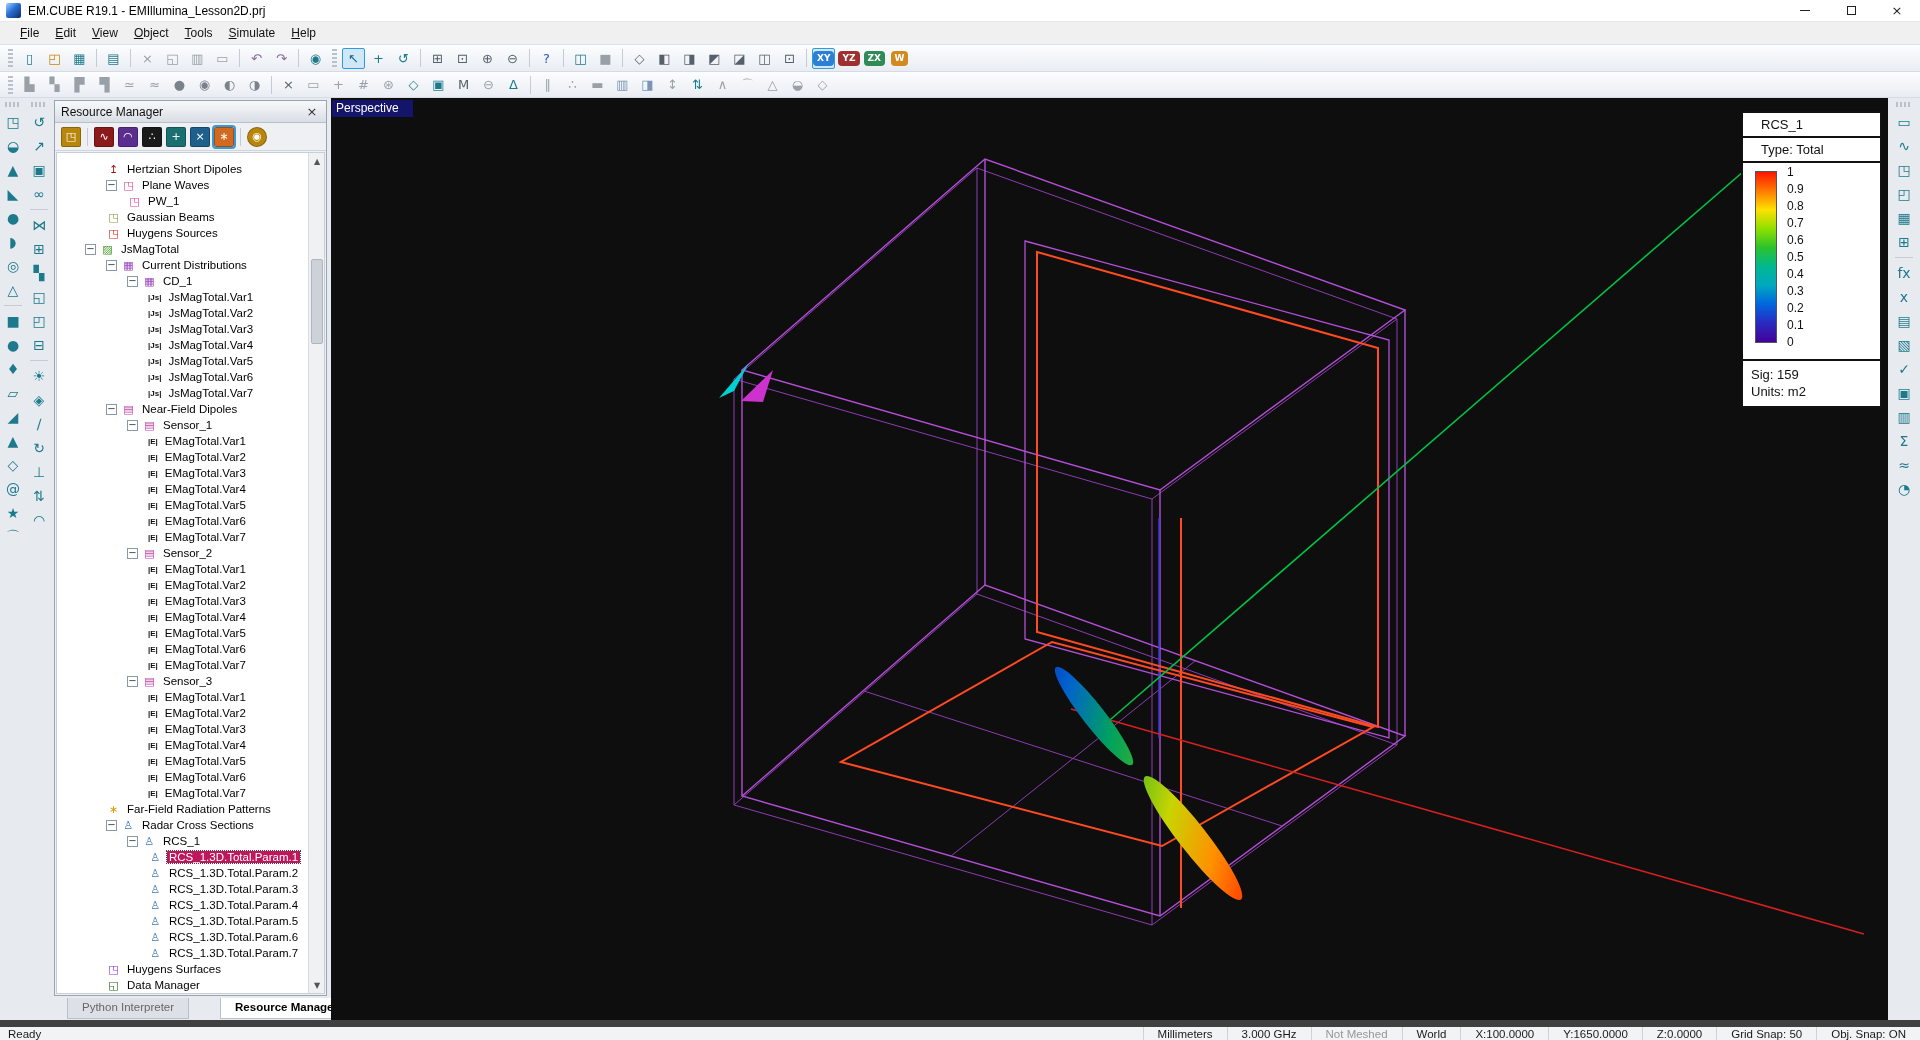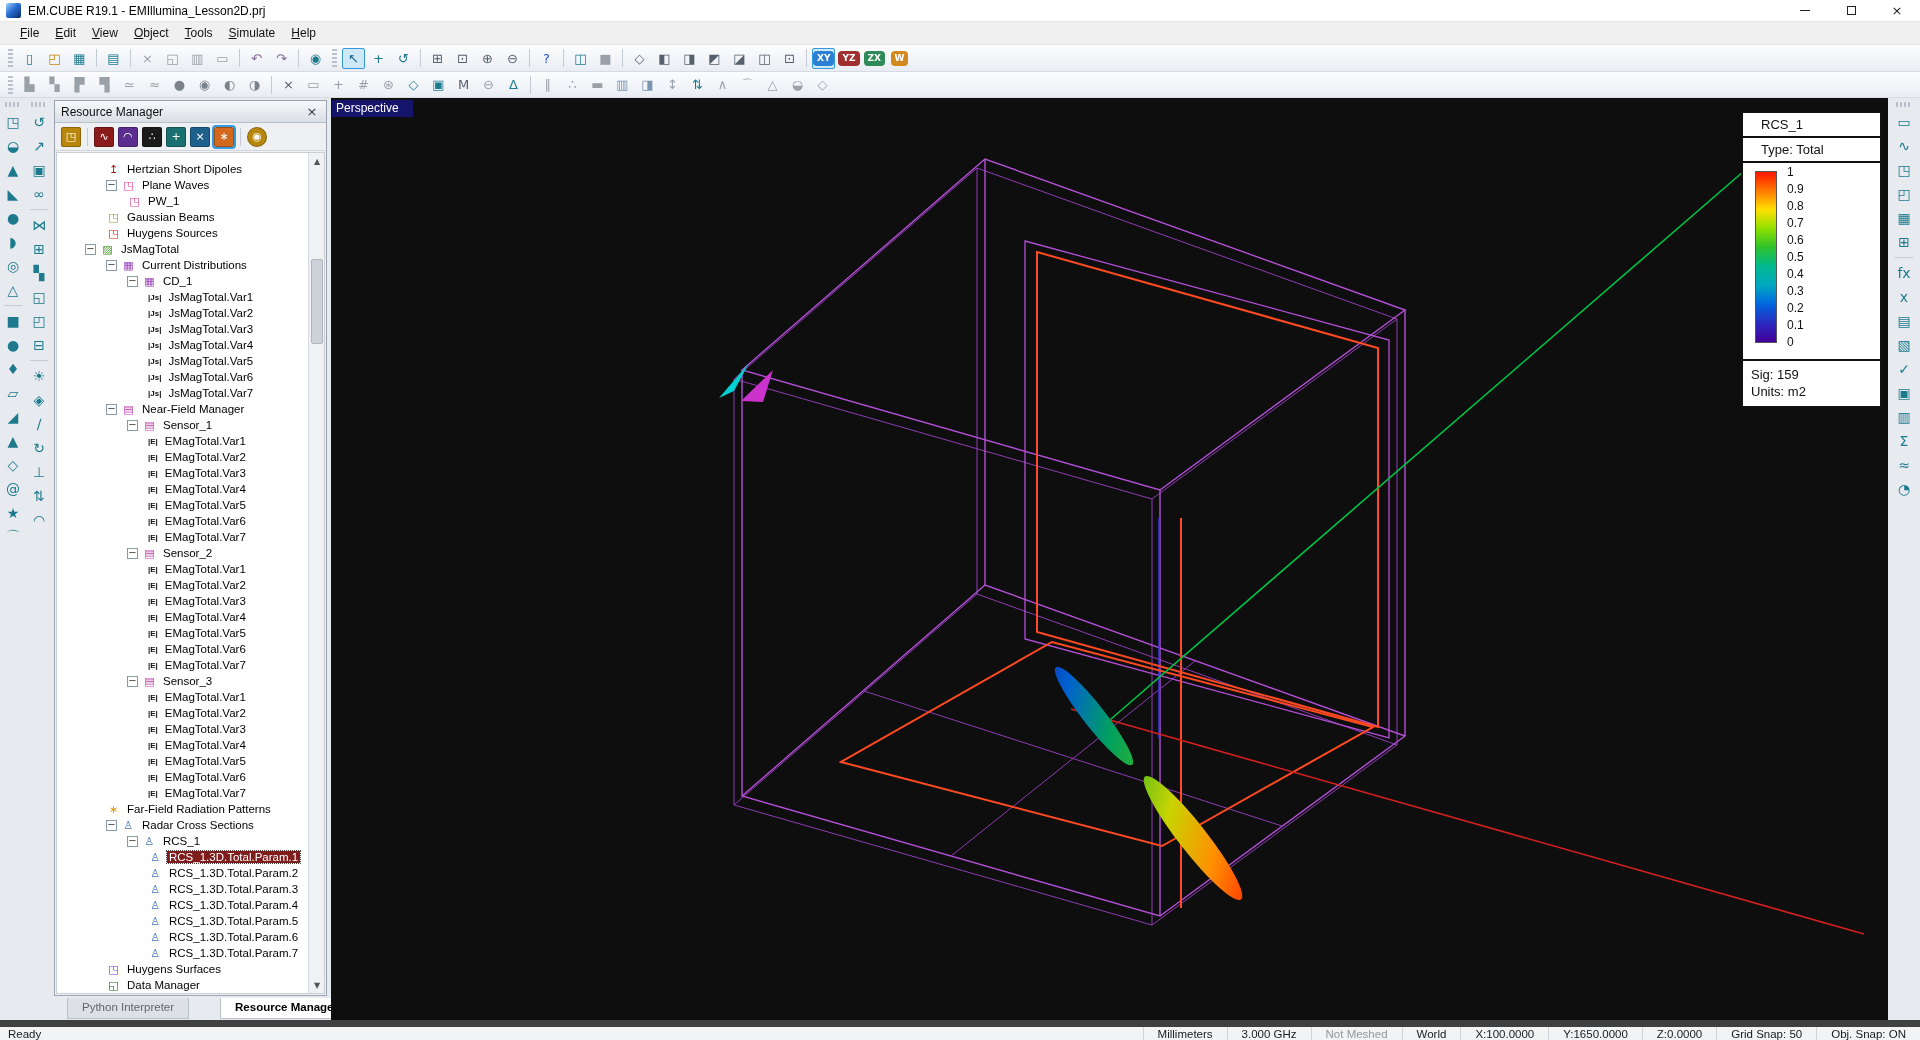--- a/index.html
+++ b/index.html
@@ -64,21 +64,21 @@
   .mod.round { border-radius:50%; }
   .modsep { width:1px; height:18px; background:#c4cbd4; margin:0 4px; }
   #rm-tree-wrap { flex:1; position:relative; background:#fff; border:1px solid #c8ced6; margin:1px; overflow:hidden; }
   #rm-tree { position:absolute; left:0; top:0; right:16px; bottom:0; padding-top:8px; }
   .trow { height:16px; display:flex; align-items:center; white-space:nowrap; }
   .texp { width:11px; height:11px; border:1px solid #8899aa; background:#fff; color:#333;
     font-size:10px; line-height:8px; text-align:center; margin-right:4px; flex:none; }
   .ticon { width:15px; text-align:center; font-size:11px; margin-right:4px; flex:none; }
   .tpill { font-size:8px; font-weight:bold; color:#111; margin-right:5px; flex:none; letter-spacing:0; }
   .tlabel { font-size:11.5px; color:#000; padding:0 2px; }
-  .trow.sel .tlabel { background:#7f1d1d; color:#fff; outline:1px dotted #444; }
+  .trow.sel .tlabel { background:#be185d; color:#fff; outline:1px dotted #444; }
   #rm-scroll { position:absolute; right:0; top:0; bottom:0; width:16px; background:#f0f1f3; border-left:1px solid #d8dce2; }
   .sarrow { position:absolute; left:0; width:16px; height:16px; font-size:8px; color:#555;
     display:flex; align-items:center; justify-content:center; }
   #rm-thumb { position:absolute; left:2px; top:106px; width:12px; height:85px; background:#cdd2d9;
     border:1px solid #aeb5bf; border-radius:2px; }
 
   
   #rm-tabs { position:absolute; left:67px; top:998px; height:21px; display:flex;gap:29px; }
   .rtab { padding:3px 14px; font-size:11.5px; border:1px solid #b8c0ca; border-top:none; margin-right:2px;
     background:#dde0e6; color:#666; }
@@ -608,21 +608,21 @@
           <span class="tpill">|Js|</span>
           <span class="tlabel">JsMagTotal.Var6</span>
         </div>
         <div class="trow" style="padding-left: 91px;">
           <span class="tpill">|Js|</span>
           <span class="tlabel">JsMagTotal.Var7</span>
         </div>
         <div class="trow" style="padding-left: 49px;">
           <span class="texp g">−</span>
           <span class="ticon g" style="color: rgb(187, 68, 170);">▤</span>
-          <span class="tlabel">Near-Field Manager</span>
+          <span class="tlabel">Near-Field Dipoles</span>
         </div>
         <div class="trow" style="padding-left: 70px;">
           <span class="texp g">−</span>
           <span class="ticon g" style="color: rgb(187, 68, 170);">▤</span>
           <span class="tlabel">Sensor_1</span>
         </div>
         <div class="trow" style="padding-left: 91px;">
           <span class="tpill">|E|</span>
           <span class="tlabel">EMagTotal.Var1</span>
         </div>

